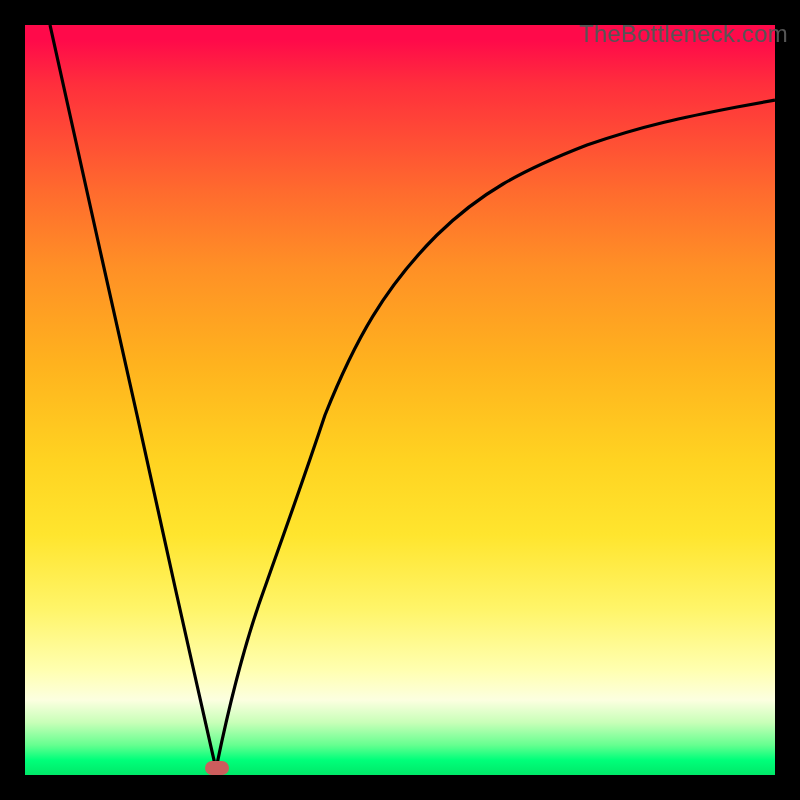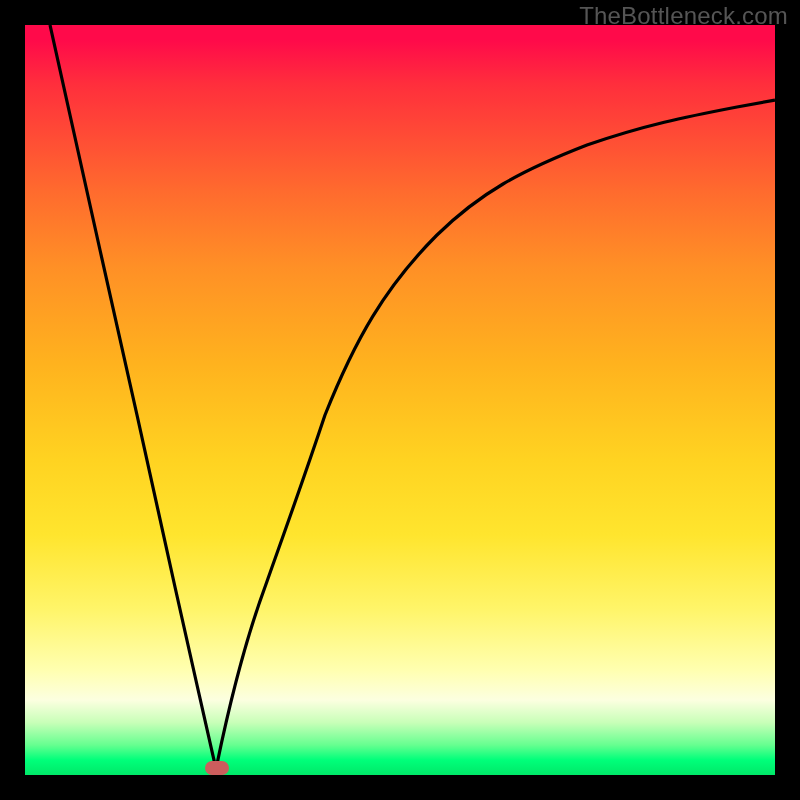--- a/index.html
+++ b/index.html
@@ -5,21 +5,21 @@
   * { margin: 0; padding: 0; box-sizing: border-box; }
   html, body { width: 800px; height: 800px; overflow: hidden; }
   .frame {
     width: 800px;
     height: 800px;
     background: #000;
     position: relative;
   }
   .watermark {
     position: absolute;
-    top: 2px;
+    top: 20px;
     right: 12px;
     font-family: Arial, Helvetica, sans-serif;
     font-size: 24px;
     font-weight: 500;
     color: #555;
     letter-spacing: 0.2px;
     z-index: 10;
   }
   .plot-area {
     position: absolute;

